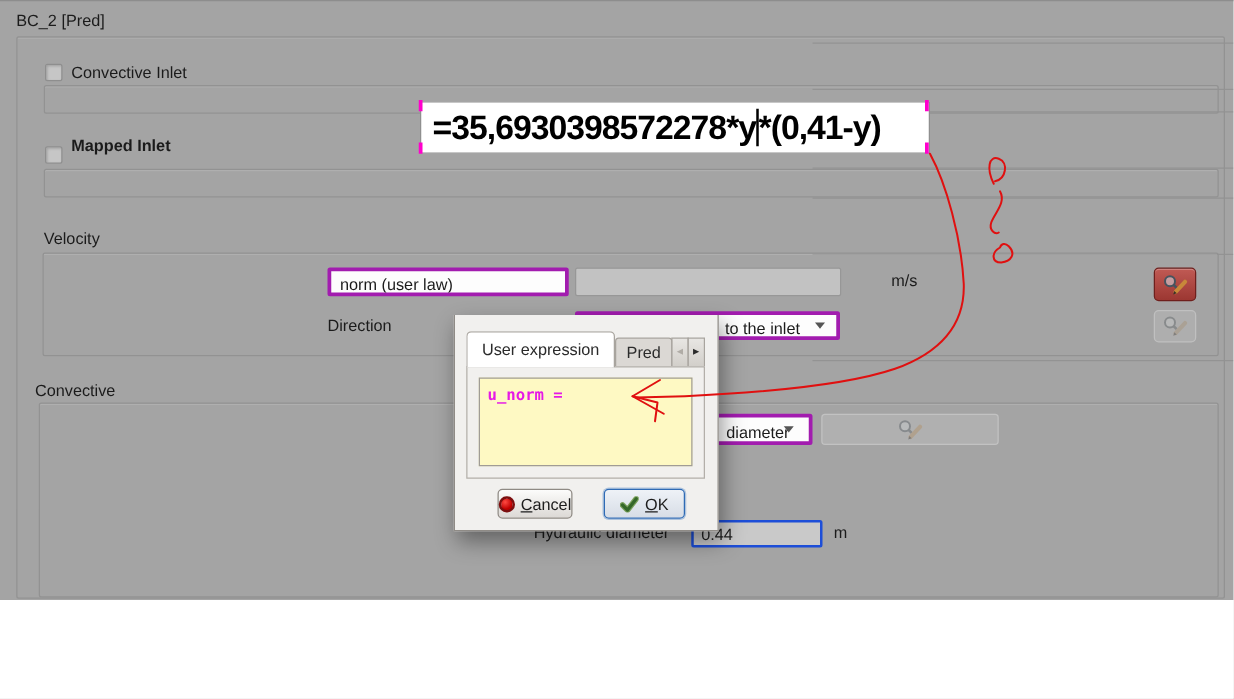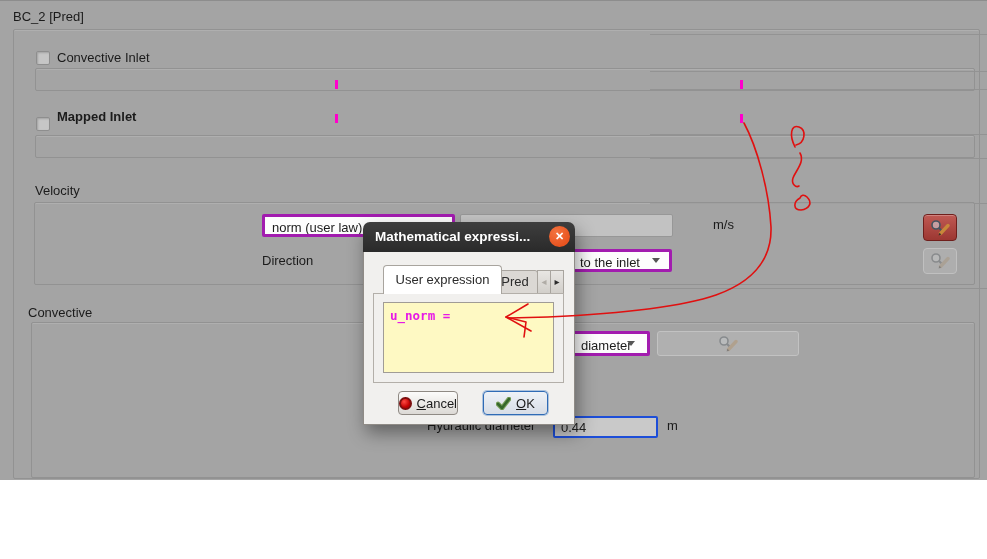--- a/index.html
+++ b/index.html
@@ -27,21 +27,21 @@
   .caret { display:inline-block; width:0; height:30px; border-left:2px solid #000; vertical-align:-6px; }
   .handle { position:absolute; width:3px; height:9px; background:#ff00cc; z-index:6; }
 
   
   .dialog { position:absolute; left:363px; top:222px; width:212px; height:203px; z-index:10; filter:drop-shadow(3px 8px 9px rgba(0,0,0,0.40)); }
   .dlg-titlebar { position:absolute; left:0; top:0; width:212px; height:30px; background:linear-gradient(#3e3e3e,#2a2a2a); border-radius:7px 7px 0 0; }
   .dlg-title { position:absolute; left:12px; top:0; line-height:30px; color:#fff; font-weight:bold; font-size:13.5px; white-space:nowrap; }
   .dlg-close { position:absolute; right:5px; top:4px; width:21px; height:21px; border-radius:50%; background:radial-gradient(circle at 35% 30%, #f3733f, #e95420 70%); color:#fff; font-size:11px; font-weight:bold; text-align:center; line-height:21px; }
   .dlg-body { position:absolute; left:0; top:30px; width:212px; height:173px; background:#f1f0ee; border:1px solid #8f8b86; border-top:none; }
   .tab { position:absolute; border:1px solid #a8a49e; font-size:13px; color:#2b2b2b; text-align:center; }
-  .tab.active { left:20px; top:43px; width:119px; height:29px; background:#fff; border-bottom:none; border-radius:4px 4px 0 0; line-height:27px; z-index:3; }
+  .tab.active { left:10px; top:43px; width:119px; height:29px; background:#fff; border-bottom:none; border-radius:4px 4px 0 0; line-height:27px; z-index:3; }
   .tab.inactive { left:129px; top:48px; width:46px; height:24px; background:#dbd8d4; border-radius:3px 3px 0 0; line-height:22px; }
   .tabarrow { position:absolute; top:48px; width:14px; height:24px; background:linear-gradient(#e8e6e3,#d2cfca); border:1px solid #a8a49e; text-align:center; line-height:22px; font-size:10px; }
   .tabarrow.prev { left:174px; color:#b0aca6; }
   .tabarrow.next { left:187px; color:#2b2b2b; }
   .pane { position:absolute; left:10px; top:71px; width:191px; height:90px; border:1px solid #b3afa9; background:#f1f0ee; z-index:2; }
   .exprbox { position:absolute; left:9px; top:8px; width:171px; height:71px; background:#fef9c3; border:1px solid #a09c96; font-family:"DejaVu Sans Mono", monospace; font-weight:bold; font-size:12.5px; padding:5px 6px; }
   .dlg-btn { position:absolute; top:169px; height:24px; border-radius:4px; background:linear-gradient(#fcfcfb,#dcd9d5); border:1px solid #8f8a84; font-size:13px; color:#1c1c1c; display:flex; align-items:center; justify-content:center; gap:5px; }
   .dlg-btn.ok { background:linear-gradient(#eef2f7,#d7dde6); border:1px solid #2f6bb5; box-shadow:0 0 0 1px rgba(90,140,200,0.45); }
   .cancel-ic { width:13px; height:13px; border-radius:50%; background:radial-gradient(circle at 35% 30%, #ff4a42, #c00000 65%); border:2px solid #7c0f0f; }
   .accel { text-decoration:underline; }
@@ -119,30 +119,27 @@
         <line x1="10.5" y1="14.5" x2="18" y2="6.5" stroke="#c8883a" stroke-width="3.4" stroke-linecap="round"></line>
         <polygon points="8.6,16.6 11.4,15.6 9.4,13.8" fill="#3c3328"></polygon>
       </svg>
     </div>
 
     <div class="lbl" style="left:427px; top:417px;">Hydraulic diameter</div>
     <div class="input-val" style="left:553px; top:415px; width:105px; height:22px;">0.44</div>
     <div class="lbl" style="left:667px; top:417px;">m</div>
   </div>
 
+  <div class="formula"><span>=35,6930398572278*y</span><span class="caret"></span><span>*(0,41-y)</span></div>
   <div class="handle" style="left:335px; top:80px;"></div>
   <div class="handle" style="left:335px; top:114px;"></div>
   <div class="handle" style="left:740px; top:80px;"></div>
   <div class="handle" style="left:740px; top:114px;"></div>
 
   <div class="dialog">
-    <div class="dlg-titlebar">
-      <span class="dlg-title">Mathematical expressi...</span>
-      <span class="dlg-close">✕</span>
-    </div>
     <div class="dlg-body"></div>
     <div class="tab active">User expression</div>
     <div class="tab inactive">Pred</div>
     <div class="tabarrow prev">◂</div>
     <div class="tabarrow next">▸</div>
     <div class="pane">
       <div class="exprbox">
         <span style="color:#e619e6;">u_norm = </span>
       </div>
     </div>

